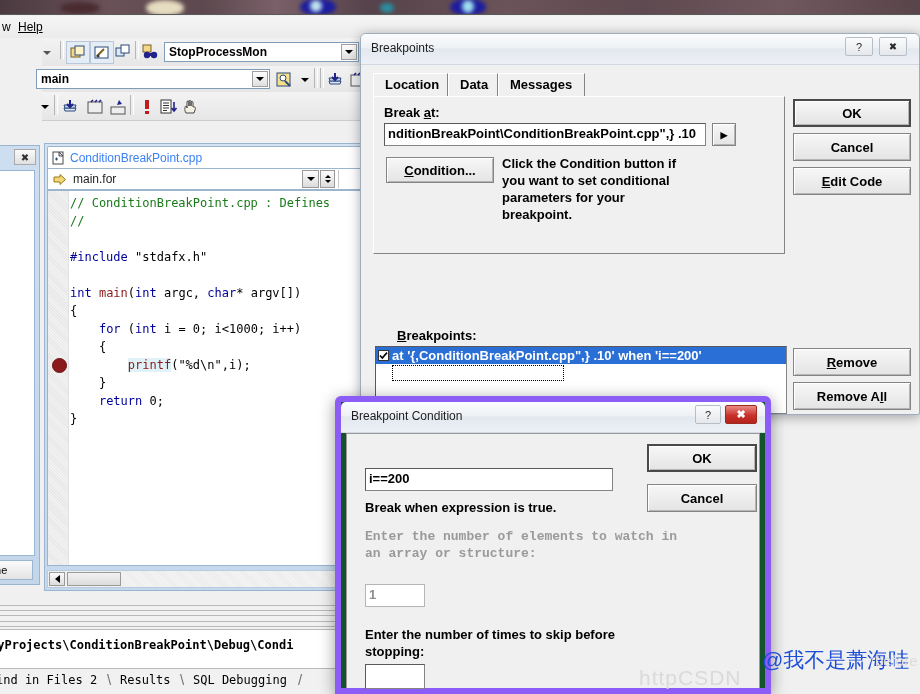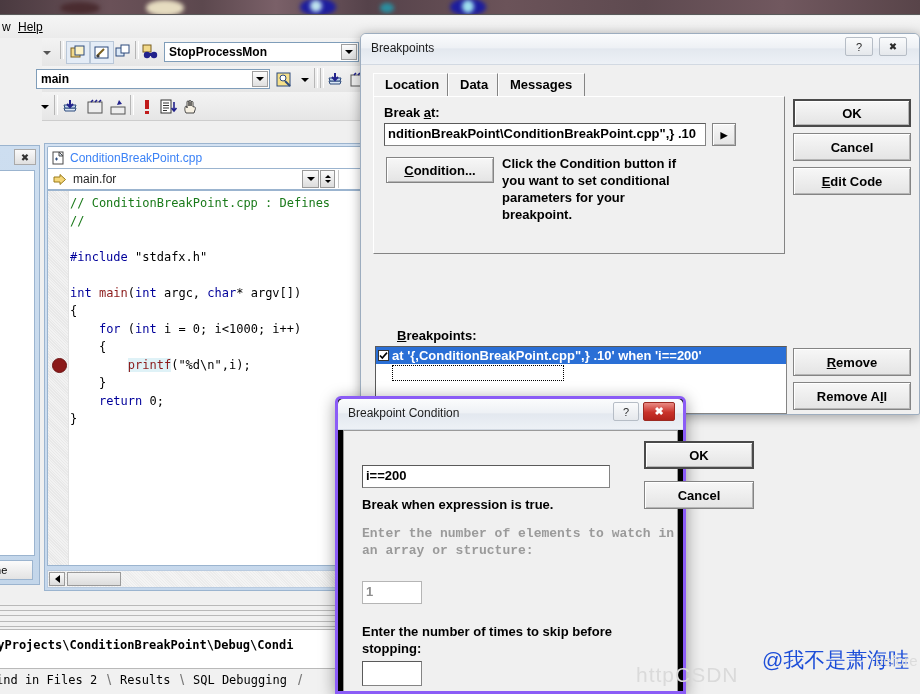--- a/index.html
+++ b/index.html
@@ -309,23 +309,23 @@
     flex: none;
   }
   .cb svg { display: block; }
   .focus-rect {
     position: absolute; left: 16px; top: 18px; width: 170px; height: 14px;
     border: 1px dotted #000;
   }
 
   
   .dlg-cond {
-    position: absolute; left: 335px; top: 396px; width: 351px; height: 298px;
-    background: #000000;
-    border: 3px solid #8b5cf6;
+    position: absolute; left: 335px; top: 396px; width: 436px; height: 298px;
+    background: #14532d;
+    border: 6px solid #8b5cf6;
     border-radius: 6px 6px 0 0;
     box-shadow: 0 3px 16px rgba(0,0,0,.40);
     box-sizing: border-box;
   }
   .cond-inner {
     position: absolute; left: 5px; top: 31px; right: 5px; bottom: 0;
     background: #f0f0f0;
     border-left: 1px solid #9a9a9a; border-right: 1px solid #9a9a9a;
     border-top: 1px solid #9a9a9a;
     box-sizing: border-box;

